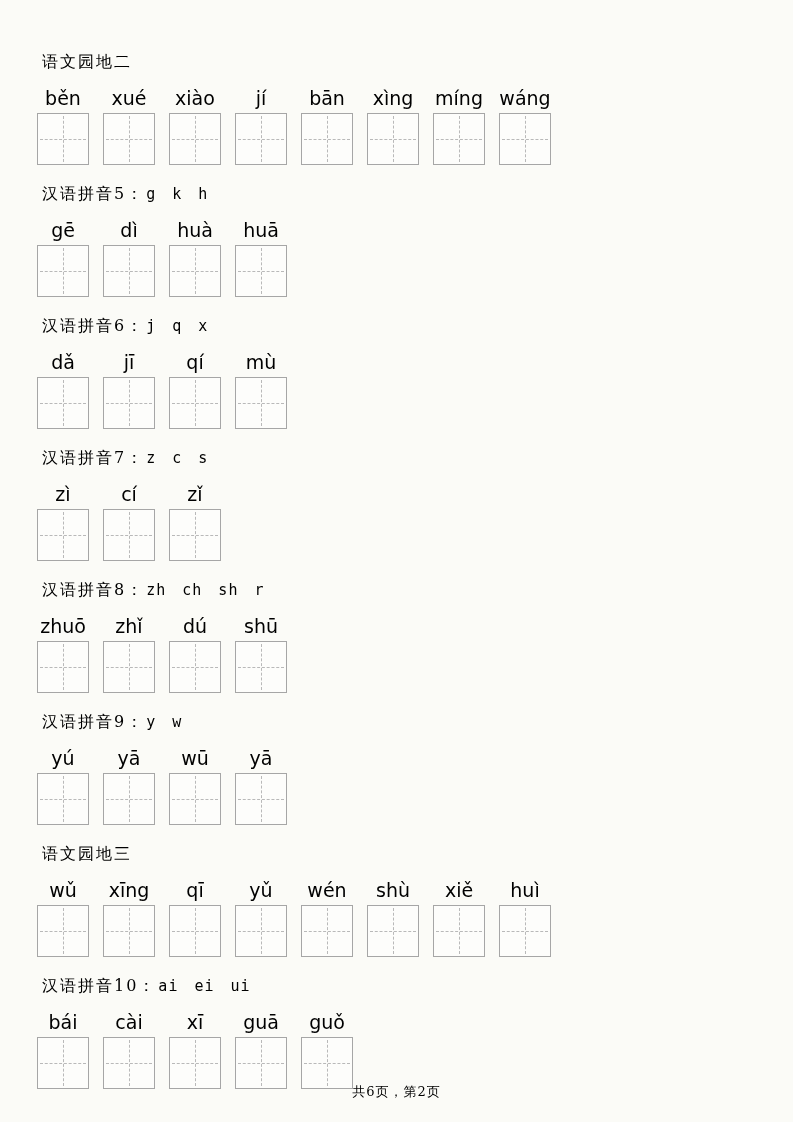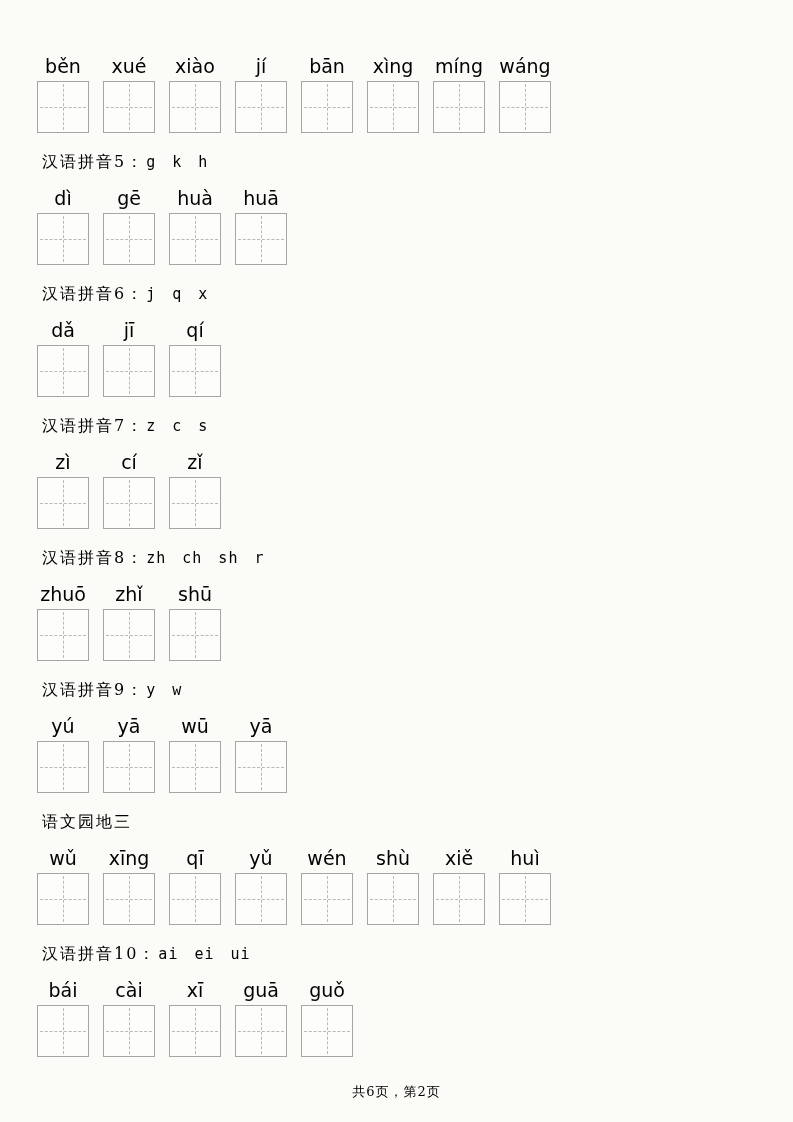--- a/index.html
+++ b/index.html
@@ -72,20 +72,21 @@
     letter-spacing: 1px;
     font-family: "DejaVu Serif", serif;
   }
 </style>
 </head>
 <body style="background: rgb(251, 251, 247); color: rgb(0, 0, 0);">
 
 <main class="page">
   <div id="sections">
       <section class="section">
+        <div class="heading"><span>语文园地二</span></div>
         <div class="row">
           <div class="cell">
             <div class="pinyin">běn</div>
             <div class="box" style="border-color: rgb(166, 166, 166);">
               <div class="v-guide" style="border-left-color: rgb(185, 185, 185);"></div>
               <div class="h-guide" style="border-top-color: rgb(185, 185, 185);"></div>
             </div>
           </div>
           <div class="cell">
             <div class="pinyin">xué</div>
@@ -135,34 +136,34 @@
               <div class="v-guide" style="border-left-color: rgb(185, 185, 185);"></div>
               <div class="h-guide" style="border-top-color: rgb(185, 185, 185);"></div>
             </div>
           </div>
         </div>
       </section>
       <section class="section">
         <div class="heading"><span>汉语拼音5：</span><span class="letters">g k h</span></div>
         <div class="row">
           <div class="cell">
+            <div class="pinyin">gē</div>
+            <div class="box" style="border-color: rgb(166, 166, 166);">
+              <div class="v-guide" style="border-left-color: rgb(185, 185, 185);"></div>
+              <div class="h-guide" style="border-top-color: rgb(185, 185, 185);"></div>
+            </div>
+          </div>
+          <div class="cell">
             <div class="pinyin">dì</div>
             <div class="box" style="border-color: rgb(166, 166, 166);">
               <div class="v-guide" style="border-left-color: rgb(185, 185, 185);"></div>
               <div class="h-guide" style="border-top-color: rgb(185, 185, 185);"></div>
             </div>
           </div>
           <div class="cell">
-            <div class="pinyin">gē</div>
-            <div class="box" style="border-color: rgb(166, 166, 166);">
-              <div class="v-guide" style="border-left-color: rgb(185, 185, 185);"></div>
-              <div class="h-guide" style="border-top-color: rgb(185, 185, 185);"></div>
-            </div>
-          </div>
-          <div class="cell">
             <div class="pinyin">huà</div>
             <div class="box" style="border-color: rgb(166, 166, 166);">
               <div class="v-guide" style="border-left-color: rgb(185, 185, 185);"></div>
               <div class="h-guide" style="border-top-color: rgb(185, 185, 185);"></div>
             </div>
           </div>
           <div class="cell">
             <div class="pinyin">huā</div>
             <div class="box" style="border-color: rgb(166, 166, 166);">
               <div class="v-guide" style="border-left-color: rgb(185, 185, 185);"></div>
@@ -188,20 +189,27 @@
               <div class="h-guide" style="border-top-color: rgb(185, 185, 185);"></div>
             </div>
           </div>
           <div class="cell">
             <div class="pinyin">qí</div>
             <div class="box" style="border-color: rgb(166, 166, 166);">
               <div class="v-guide" style="border-left-color: rgb(185, 185, 185);"></div>
               <div class="h-guide" style="border-top-color: rgb(185, 185, 185);"></div>
             </div>
           </div>
+          <div class="cell">
+            <div class="pinyin">mù</div>
+            <div class="box" style="border-color: rgb(166, 166, 166);">
+              <div class="v-guide" style="border-left-color: rgb(185, 185, 185);"></div>
+              <div class="h-guide" style="border-top-color: rgb(185, 185, 185);"></div>
+            </div>
+          </div>
         </div>
       </section>
       <section class="section">
         <div class="heading"><span>汉语拼音7：</span><span class="letters">z c s</span></div>
         <div class="row">
           <div class="cell">
             <div class="pinyin">zì</div>
             <div class="box" style="border-color: rgb(166, 166, 166);">
               <div class="v-guide" style="border-left-color: rgb(185, 185, 185);"></div>
               <div class="h-guide" style="border-top-color: rgb(185, 185, 185);"></div>
@@ -228,20 +236,27 @@
         <div class="row">
           <div class="cell">
             <div class="pinyin">zhuō</div>
             <div class="box" style="border-color: rgb(166, 166, 166);">
               <div class="v-guide" style="border-left-color: rgb(185, 185, 185);"></div>
               <div class="h-guide" style="border-top-color: rgb(185, 185, 185);"></div>
             </div>
           </div>
           <div class="cell">
             <div class="pinyin">zhǐ</div>
+            <div class="box" style="border-color: rgb(166, 166, 166);">
+              <div class="v-guide" style="border-left-color: rgb(185, 185, 185);"></div>
+              <div class="h-guide" style="border-top-color: rgb(185, 185, 185);"></div>
+            </div>
+          </div>
+          <div class="cell">
+            <div class="pinyin">dú</div>
             <div class="box" style="border-color: rgb(166, 166, 166);">
               <div class="v-guide" style="border-left-color: rgb(185, 185, 185);"></div>
               <div class="h-guide" style="border-top-color: rgb(185, 185, 185);"></div>
             </div>
           </div>
           <div class="cell">
             <div class="pinyin">shū</div>
             <div class="box" style="border-color: rgb(166, 166, 166);">
               <div class="v-guide" style="border-left-color: rgb(185, 185, 185);"></div>
               <div class="h-guide" style="border-top-color: rgb(185, 185, 185);"></div>

